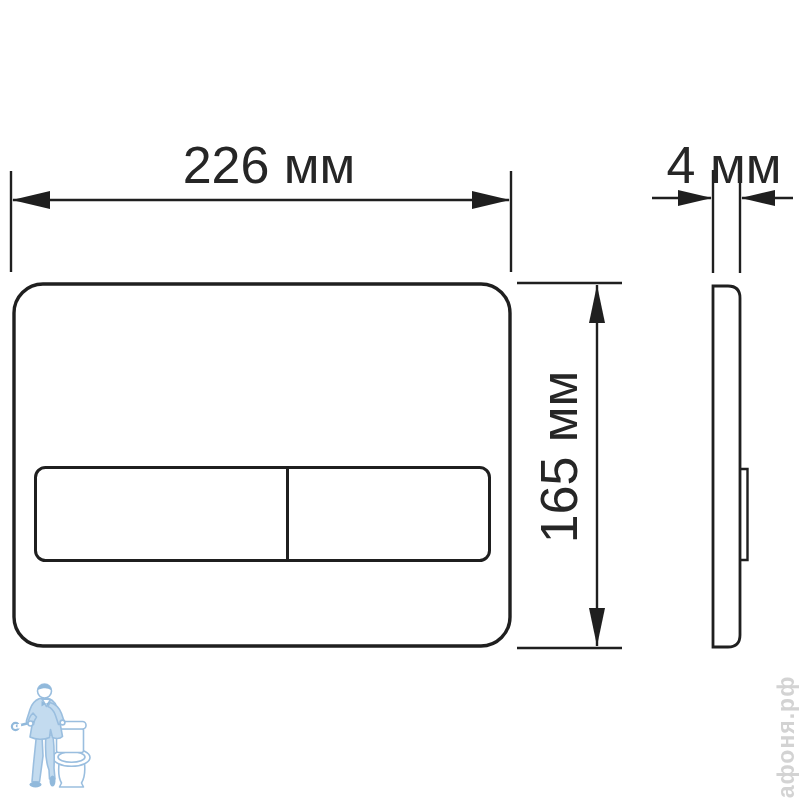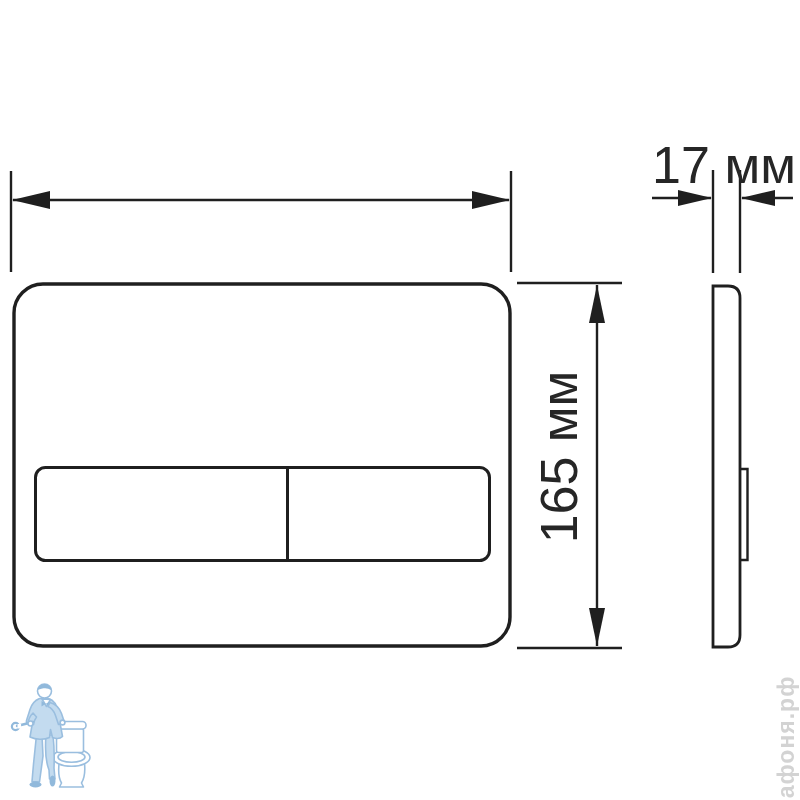--- a/index.html
+++ b/index.html
@@ -100,19 +100,20 @@
         <line x1="33" y1="722" x2="17" y2="726" stroke="#86b2d8" stroke-width="2.4"></line>
         <circle cx="15.5" cy="726.5" r="3.6" fill="none" stroke="#86b2d8" stroke-width="2.2"></circle>
         <rect x="17.5" y="724" width="3.6" height="4.5" fill="#ffffff" stroke="none"></rect>
         <circle cx="30.5" cy="723.5" r="2.5" fill="#ffffff"></circle>
         <circle cx="44.5" cy="691" r="7" fill="#ffffff"></circle>
         <path d="M37.6,690 A7,7 0 0 1 48.5,685.2 C50.3,686.6 51.3,688.4 51.5,690.3 C48.5,688.3 45.5,687.8 42.3,688.6 C40.4,689.1 38.8,689.6 37.6,690 Z" fill="#86b2d8" stroke="none"></path>
       </g>
     </g>
   </svg>
 
+  <span class="dim-label" style="left:269px;top:139px;">226 мм</span>
 
-  <span class="dim-label" style="left:724px;top:139px;">17 мм</span>
+  <span class="dim-label" style="left:724px;top:139px;">4 мм</span>
 
   <span class="dim-label vertical" style="left:559px;top:457px;">165 мм</span>
 
   <span class="watermark-text" style="left:786px;top:737px;">афоня.рф</span>
 </div>
 
 </body></html>

